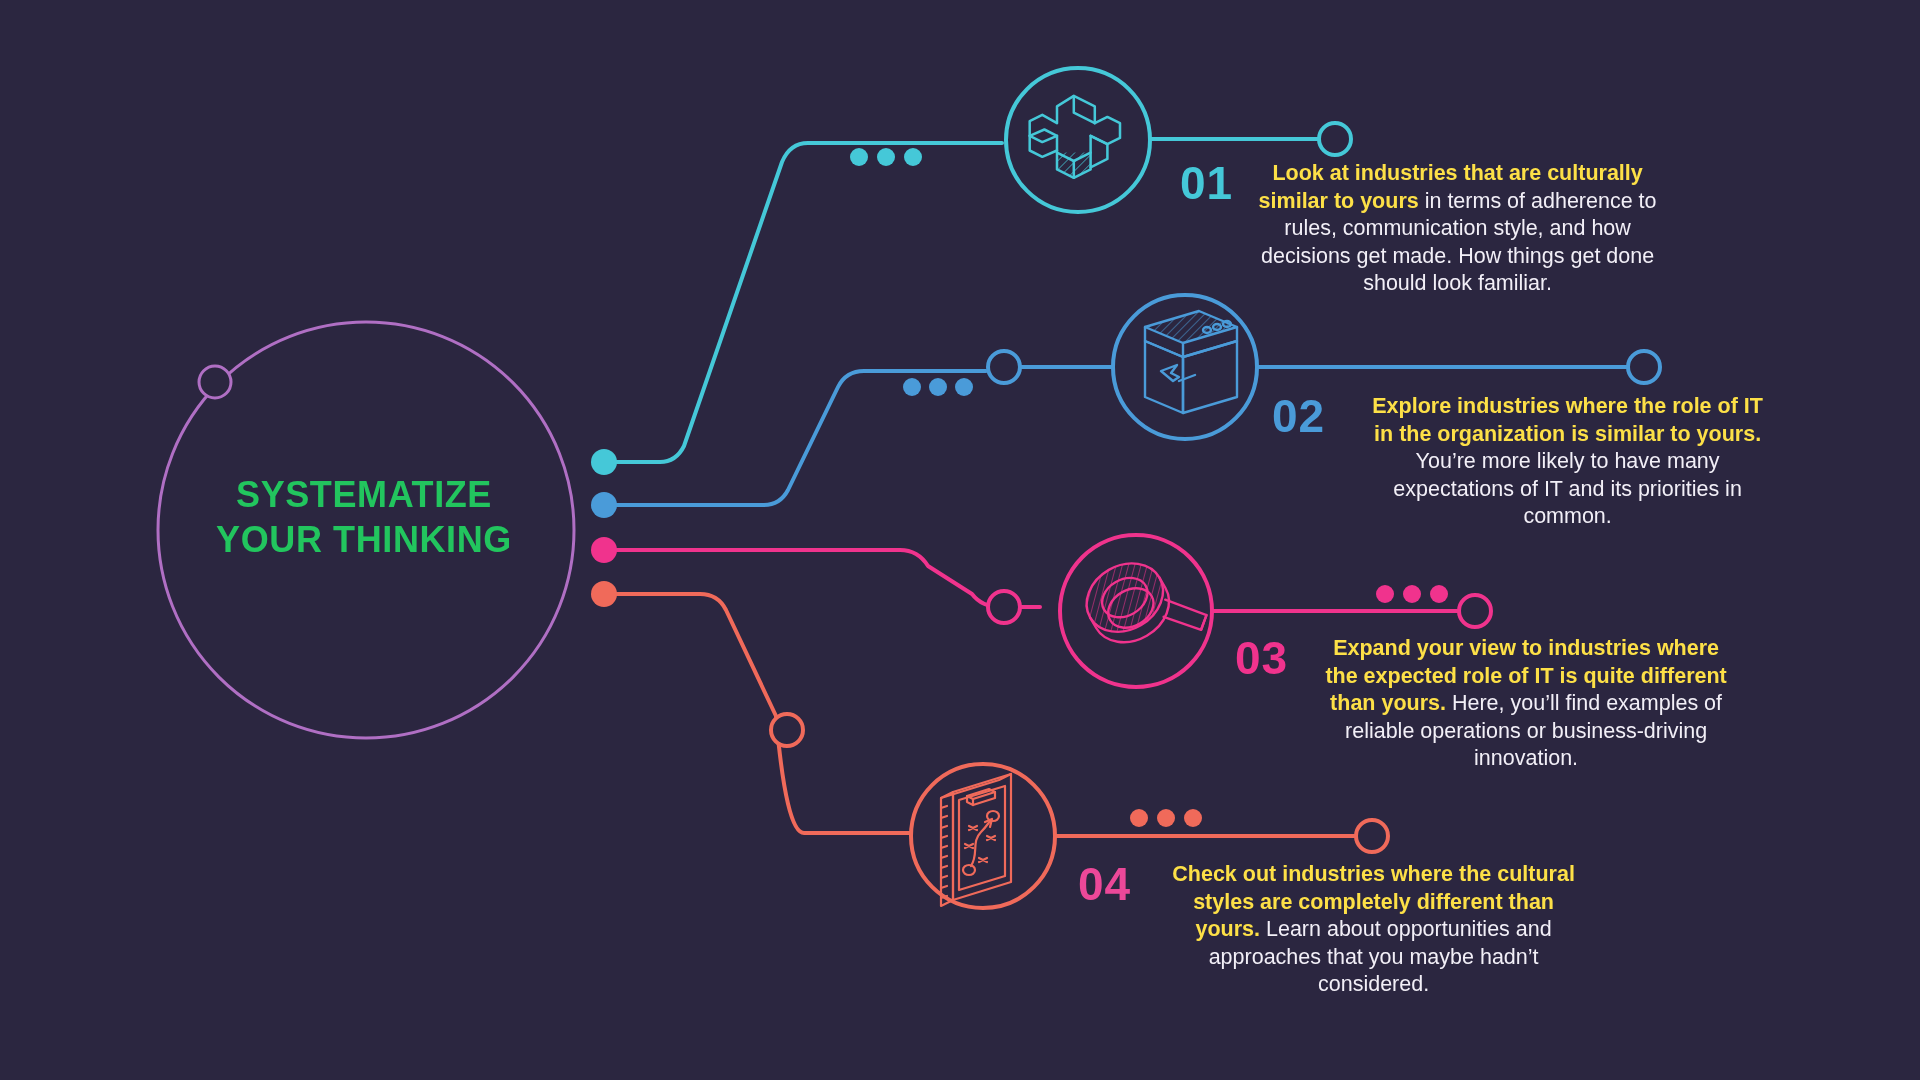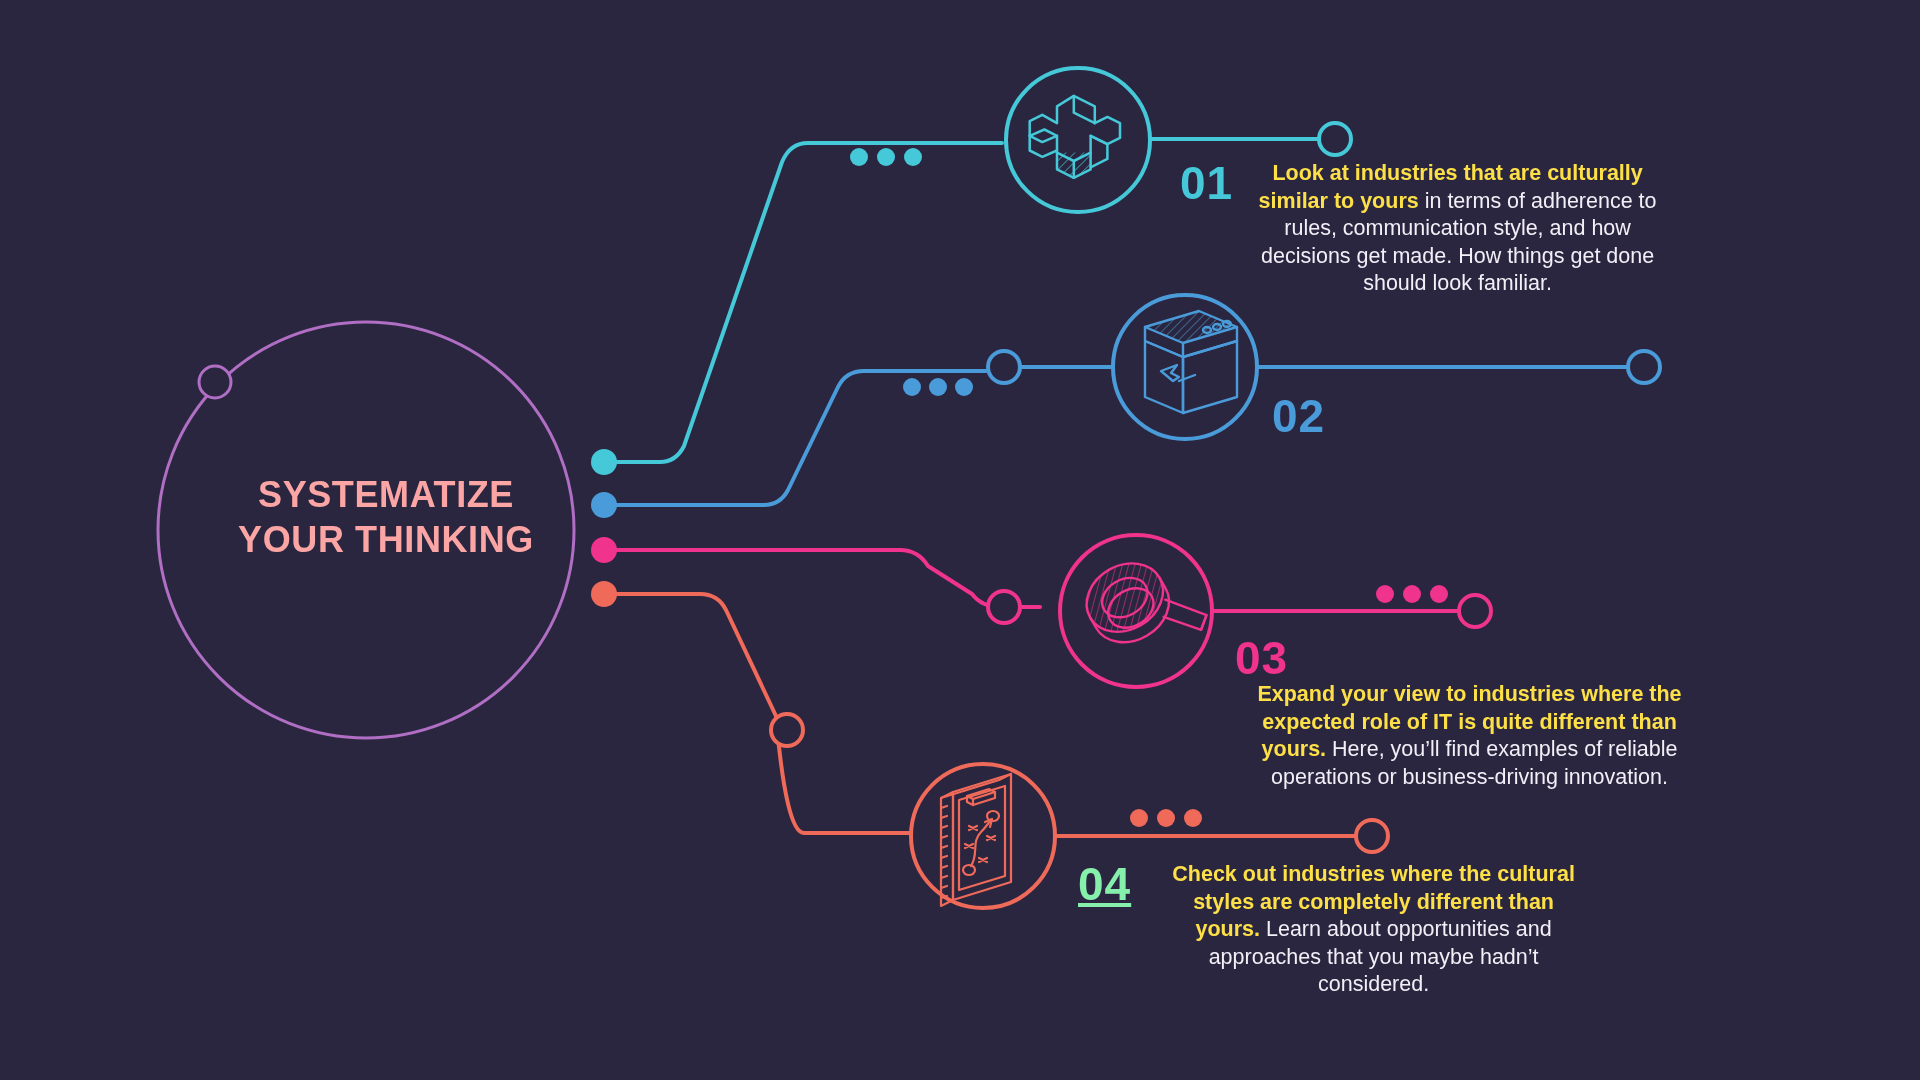--- a/index.html
+++ b/index.html
@@ -22,25 +22,25 @@
   #wires {
     position: absolute;
     inset: 0;
     width: 1920px;
     height: 1080px;
   }
 
   
   .hub-title {
     position: absolute;
-    left: 176px;
+    left: 154px;
     top: 472px;
     width: 420px;
     text-align: center;
-    color: #fca5a5;
+    color: #22c55e;
     font-weight: bold;
     font-size: 36px;
     line-height: 1.26;
     letter-spacing: 0.6px;
     font-family: "Liberation Sans", sans-serif;
   }
   .hub-title span { display: block; white-space: nowrap; }
 
   
   .step {
@@ -71,26 +71,26 @@
 
   
   #step-01 { left: 1180px; top: 160px; width: 480px; }
   #step-01 .step-num { color: #45c8d8; margin-right: 22px; }
   #step-01 .step-body { width: 440px; }
 
   #step-02 { left: 1272px; top: 393px; width: 500px; }
   #step-02 .step-num { color: #4a9bd9; margin-right: 38px; }
   #step-02 .step-body { width: 420px; }
 
-  #step-03 { left: 1235px; top: 635px; width: 500px; flex-direction: column; }
+  #step-03 { left: 1235px; top: 635px; width: 500px; }
   #step-03 .step-num { color: #f0338d; margin-right: 22px; }
   #step-03 .step-body { width: 455px; margin-left: 7px; }
 
   #step-04 { left: 1078px; top: 861px; width: 500px; }
-  #step-04 .step-num { color: #86efac; margin-right: 38px; text-decoration: underline; }
+  #step-04 .step-num { color: #ec4899; margin-right: 38px; }
   #step-04 .step-body { width: 410px; }
 </style>
 </head>
 <body>
 
 <div id="stage">
 
   <svg id="wires" viewBox="0 0 1920 1080">
 
     <circle cx="366" cy="530" r="208" fill="none" stroke="#b06fc4" stroke-width="3"></circle>
@@ -232,20 +232,23 @@
 
   <div class="step" id="step-01">
     <div class="step-num">01</div>
     <div class="step-body">
       <b>Look at industries that are culturally similar to yours</b><span> in terms of adherence to rules, communication style, and how decisions get made. How things get done should look familiar.</span>
     </div>
   </div>
 
   <div class="step" id="step-02">
     <div class="step-num">02</div>
+    <div class="step-body">
+      <b>Explore industries where the role of IT in the organization is similar to yours.</b><span> You’re more likely to have many expectations of IT and its priorities in common.</span>
+    </div>
   </div>
 
   <div class="step" id="step-03">
     <div class="step-num">03</div>
     <div class="step-body">
       <b>Expand your view to industries where the expected role of IT is quite different than yours.</b><span> Here, you’ll find examples of reliable operations or business-driving innovation.</span>
     </div>
   </div>
 
   <div class="step" id="step-04">

